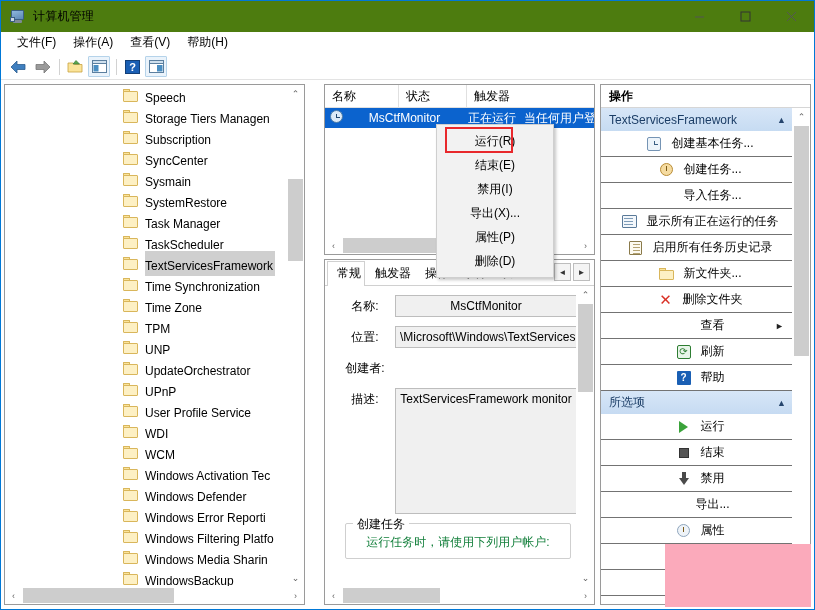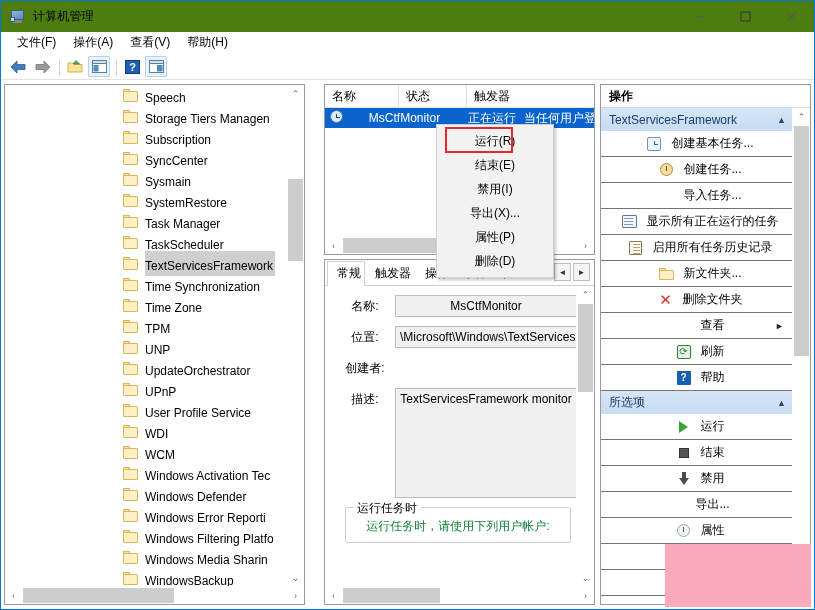--- a/index.html
+++ b/index.html
@@ -426,21 +426,21 @@
     height: 22px;
     overflow: hidden;
     white-space: nowrap;
     color: #000;
   }
   .fld-value.blank {
     background: transparent;
     border: none;
   }
   .fld-value.tall {
-    height: 110px;
+    height: 126px;
     white-space: normal;
   }
   .group-box {
     margin: 2px 6px 0 10px;
     border: 1px solid #cfcfcf;
     border-radius: 2px;
     padding: 10px 8px 4px 8px;
     position: relative;
     height: 36px;
     box-sizing: border-box;
@@ -981,21 +981,21 @@
             </div>
             <div class="fld-row">
               <div class="fld-label">创建者:</div>
               <div class="fld-value blank"></div>
             </div>
             <div class="fld-row">
               <div class="fld-label">描述:</div>
               <div class="fld-value tall">TextServicesFramework monitor</div>
             </div>
             <div class="group-box">
-              <div class="group-title">运行任务时</div>
+              <div class="group-title">创建任务</div>
               <div class="group-text">运行任务时，请使用下列用户帐户:</div>
             </div>
           </div>
           <div class="detail-vsb">
             <div class="vsb">
               <div class="arrow top">⌃</div>
               <div class="thumb" style="top:18px;height:88px;"></div>
               <div class="arrow bottom">⌄</div>
             </div>
           </div>

